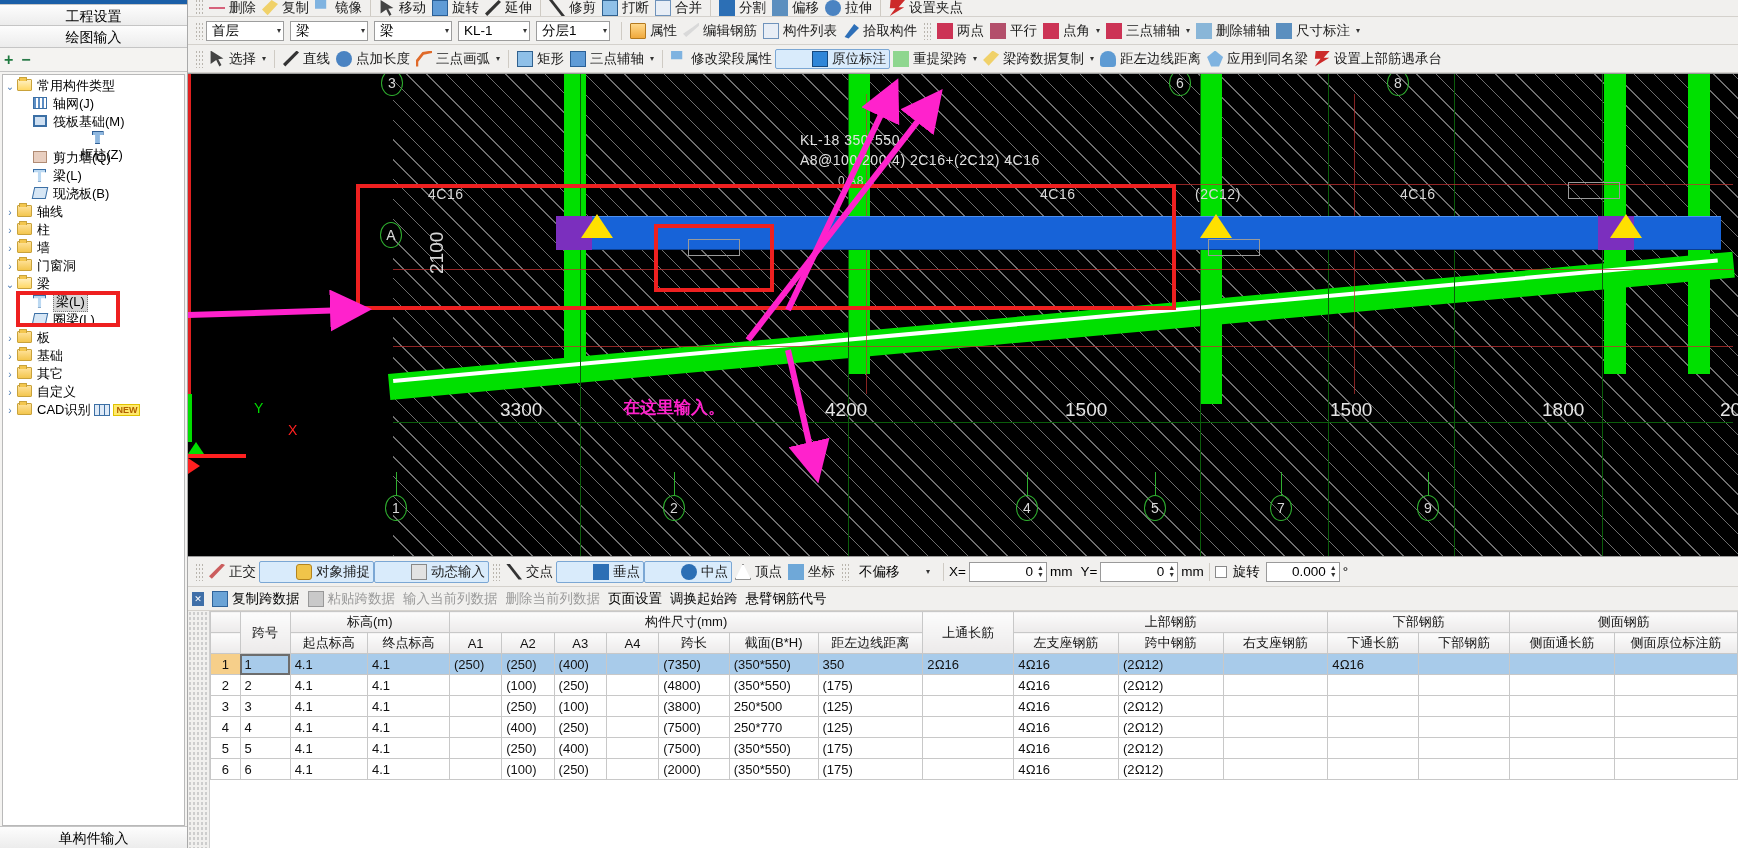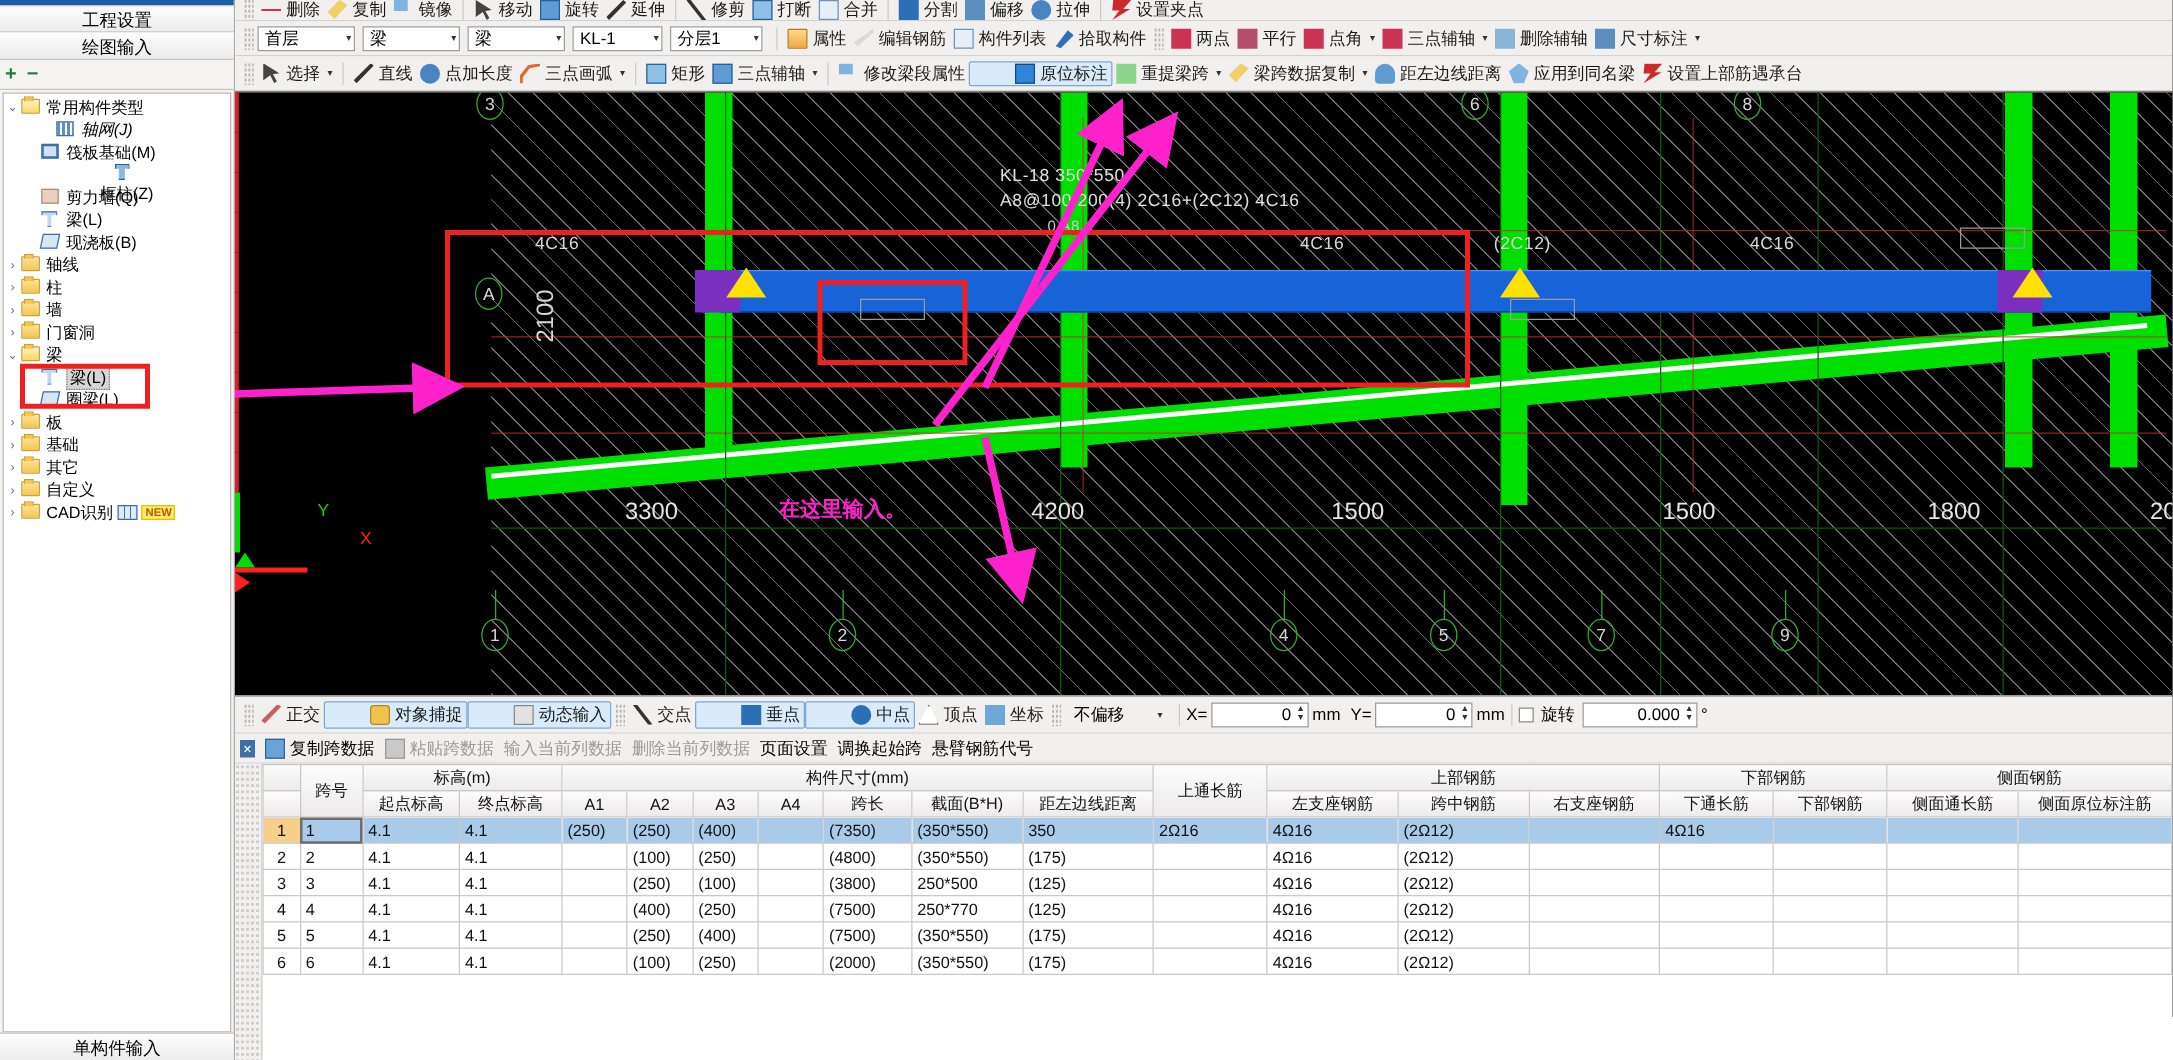--- a/index.html
+++ b/index.html
@@ -211,21 +211,21 @@
     <div class="side-tools">
       <span class="plusicon">+</span>
       <span class="minusicon">−</span>
     </div>
     <div class="tree" id="tree">
         <div class="tnode" style="padding-left: 0px;">
           <span class="arrow">⌄</span>
           <span class="ico"><span class="folder open" style="display: inline-block;"></span></span>
           <span>常用构件类型</span>
         </div>
-        <div class="tnode" style="padding-left: 28px; font-style: italic;">
+        <div class="tnode" style="padding-left: 16px;">
           <span class="arrow"></span>
           <span class="ico"><span class="ic-grid" style="display: inline-block;"></span></span>
           <span>轴网(J)</span>
         </div>
         <div class="tnode" style="padding-left: 16px;">
           <span class="arrow"></span>
           <span class="ico"><span class="ic-raft" style="display: inline-block;"></span></span>
           <span>筏板基础(M)</span>
         </div>
         <div class="tnode" style="padding-left: 16px; flex-direction: column;">
@@ -664,21 +664,21 @@
             <span class="spin">
               <i>▲</i>
               <i>▼</i>
             </span>
           </span>
           <span>mm</span>
         </span>
         <span class="sep"></span>
         <span class="chk"></span>
         <span style="margin: 0px 6px;">旋转</span>
-        <span class="numfield" style="width: 92px;">
+        <span class="numfield" style="width: 74px;">
           <span class="nv">0.000</span>
           <span class="spin">
             <i>▲</i>
             <i>▼</i>
           </span>
         </span>
         <span style="margin-left: 3px;">°</span>
       </div>
 
     <div class="gridtools" id="gtools">

